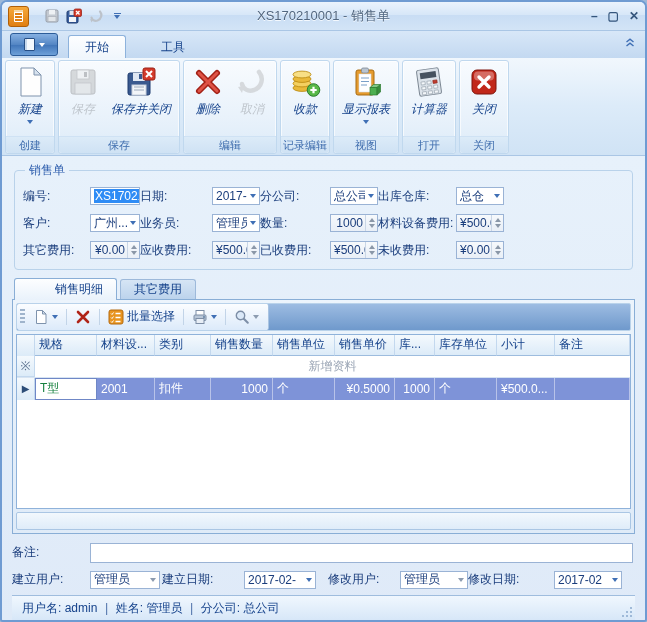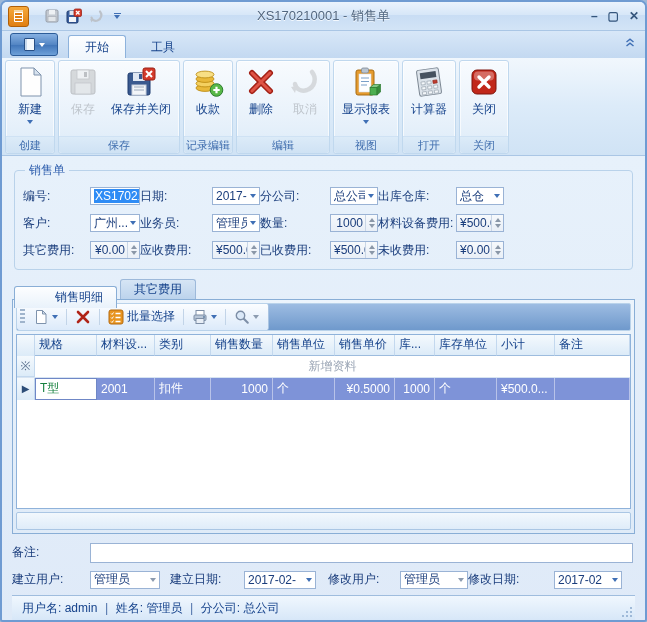--- a/index.html
+++ b/index.html
@@ -29,34 +29,34 @@
   
   .tabrow{height:27px;flex:0 0 27px;display:flex;align-items:flex-end;position:relative;
     background:linear-gradient(180deg,#d8e7f8,#c3d9f1);padding:0 4px;}
   .appmenu{width:46px;height:21px;margin:0 10px 2px 4px;border-radius:3px;
     background:linear-gradient(180deg,#86b0e2 0%,#5486c4 50%,#3f74b8 51%,#6ea0d8 100%);
     border:1px solid #2c5c99;display:flex;align-items:center;justify-content:center;gap:4px;}
   .appmenu .pg{width:9px;height:11px;background:#f4f8fd;border:1px solid #274f86;border-radius:1px;
     box-shadow:inset 2px 0 0 #c7d8ec;}
   .appmenu .tri-down{border-top-color:#fff;}
   .rtab{height:22px;padding:0 16px;display:flex;align-items:center;font-size:12px;color:#15428b;
-    border-radius:3px 3px 0 0;margin-right:9px;}
+    border-radius:3px 3px 0 0;margin-right:19px;}
   .rtab.active{background:linear-gradient(180deg,#fdfeff,#f0f6fc);border:1px solid #8db2dc;border-bottom:none;}
   .rtab.idle{background:transparent;}
   .collapse{margin-left:auto;margin-bottom:5px;margin-right:4px;}
   
   .ribbon{flex:0 0 94px;background:linear-gradient(180deg,#f1f7fd 0%,#dcebf9 50%,#d0e3f5 100%);
     border-bottom:1px solid #aac6e5;display:flex;align-items:stretch;gap:3px;padding:2px 3px 1px;}
   .rgroup{display:flex;flex-direction:column;border:1px solid #c0d8ee;border-radius:3px;
     background:linear-gradient(180deg,#f8fbfe 0%,#e9f2fb 60%,#dcebf8 100%);
     box-shadow:inset 0 0 0 1px #ffffffaa;}
   .rbtns{flex:1;display:flex;align-items:stretch;padding:2px 2px 0;}
   .rbtn{display:flex;flex-direction:column;align-items:center;justify-content:flex-start;
     padding:3px 6px 1px;border-radius:3px;cursor:default;}
-  .rbtn .lbl{font-size:12px;color:#15428b;white-space:nowrap;margin-top:3px;}
+  .rbtn .lbl{font-size:12px;color:#15428b;white-space:nowrap;margin-top:3px;font-style:italic;}
   .rbtn.disabled{opacity:.55;filter:grayscale(70%);}
   .rbtn.disabled .lbl{color:#8fa0b5;}
   .rbtn .drop{margin-top:2px;}
   .rglabel{flex:0 0 16px;display:flex;align-items:center;justify-content:center;font-size:11px;
     color:#3e6cad;background:linear-gradient(180deg,#dcebf8,#cfe2f4);border-top:1px solid #cfe2f4;
     border-radius:0 0 3px 3px;}
   .ricon32{width:32px;height:32px;display:block;}
   
   .client{flex:1;display:flex;flex-direction:column;background:linear-gradient(180deg,#e7f1fb,#dfeaf8);
     padding:4px 10px 0;overflow:hidden;}
@@ -74,21 +74,21 @@
   .field.num .val{text-align:right;padding-right:2px;}
   .field .arr{flex:0 0 12px;display:flex;align-items:center;justify-content:center;height:100%;}
   .spin{flex:0 0 11px;display:flex;flex-direction:column;align-items:center;justify-content:center;gap:2px;height:100%;border-left:1px solid #c9d6e6;}
   .up{width:0;height:0;border-left:3px solid transparent;border-right:3px solid transparent;border-bottom:4px solid #8a97a8;}
   .dn{width:0;height:0;border-left:3px solid transparent;border-right:3px solid transparent;border-top:4px solid #8a97a8;}
   .sel{background:#2f8cf5;color:#fff;padding:0 1px;white-space:nowrap;}
   
   .dtabs{display:flex;align-items:flex-end;height:24px;margin-top:6px;padding-left:2px;}
   .dtab{height:21px;padding:0 13px;display:flex;align-items:center;font-size:12px;color:#15428b;
     border-radius:3px 3px 0 0;margin-right:3px;}
-  .dtab.active{background:linear-gradient(180deg,#fdfeff,#e9f2fb);border:1px solid #89aed6;border-bottom:none;position:relative;top:9px;z-index:2;padding-left:40px;}
+  .dtab.active{background:linear-gradient(180deg,#fdfeff,#e9f2fb);border:1px solid #89aed6;border-bottom:none;position:relative;top:1px;z-index:2;padding-left:40px;}
   .dtab.idle{height:19px;background:linear-gradient(180deg,#d6e5f5,#bcd3ec);border:1px solid #9db9da;border-bottom:none;}
   .dpage{border:1px solid #89aed6;background:linear-gradient(180deg,#ecf4fc,#dfebf8);
     padding:3px;display:flex;flex-direction:column;height:248px;box-sizing:border-box;}
   
   .dtoolbar{flex:0 0 26px;display:flex;align-items:stretch;border:1px solid #b9d2ea;
     background:linear-gradient(180deg,#9dbce2,#6f99cc);border-radius:2px;overflow:hidden;margin-bottom:3px;}
   .dtool-left{display:flex;align-items:center;gap:3px;padding:0 6px 0 3px;
     background:linear-gradient(180deg,#fbfdff,#dceafa);border-right:1px solid #a9c4e2;border-radius:2px;}
   .grip{width:5px;height:16px;margin-right:2px;
     background:repeating-linear-gradient(180deg,#9fb4cc 0 2px,transparent 2px 4px);}
@@ -237,52 +237,52 @@
             </svg>
           <span class="lbl">保存并关闭</span>
         </div>
       </div>
       <div class="rglabel">保存</div>
     </div>
     <div class="rgroup">
       <div class="rbtns">
         <div class="rbtn">
           <svg class="ricon32" viewBox="0 0 32 32">
+              <path d="M7 7L25 25M25 7L7 25" stroke="#a32015" stroke-width="6" stroke-linecap="round"></path>
+              <path d="M7 7L25 25M25 7L7 25" stroke="#df5346" stroke-width="3" stroke-linecap="round"></path>
+            </svg>
+          <span class="lbl">删除</span>
+        </div>
+        <div class="rbtn disabled">
+          <svg class="ricon32" viewBox="0 0 32 32">
+              <path d="M23 6c5 6 3 15-5 18-6 2-11-1-12-6" fill="none" stroke="#bcc2ca" stroke-width="4.5" stroke-linecap="round"></path>
+              <path d="M8 20l-6 1 4 6z" fill="#bcc2ca"></path>
+            </svg>
+          <span class="lbl">取消</span>
+        </div>
+      </div>
+      <div class="rglabel">编辑</div>
+    </div>
+    <div class="rgroup">
+      <div class="rbtns">
+        <div class="rbtn">
+          <svg class="ricon32" viewBox="0 0 32 32">
               <g stroke="#b8860b" stroke-width=".8">
                 <ellipse cx="13" cy="22" rx="9" ry="3.4" fill="#e9b93a"></ellipse>
                 <ellipse cx="13" cy="17.5" rx="9" ry="3.4" fill="#f4d060"></ellipse>
                 <ellipse cx="13" cy="13" rx="9" ry="3.4" fill="#e9b93a"></ellipse>
                 <ellipse cx="13" cy="8.5" rx="9" ry="3.4" fill="#f8df85"></ellipse>
               </g>
               <circle cx="24.5" cy="24" r="6.3" fill="#58b847" stroke="#2e7d32"></circle>
               <path d="M24.5 20.8v6.4M21.3 24h6.4" stroke="#fff" stroke-width="2.2"></path>
             </svg>
           <span class="lbl">收款</span>
         </div>
       </div>
       <div class="rglabel">记录编辑</div>
-    </div>
-    <div class="rgroup">
-      <div class="rbtns">
-        <div class="rbtn">
-          <svg class="ricon32" viewBox="0 0 32 32">
-              <path d="M7 7L25 25M25 7L7 25" stroke="#a32015" stroke-width="6" stroke-linecap="round"></path>
-              <path d="M7 7L25 25M25 7L7 25" stroke="#df5346" stroke-width="3" stroke-linecap="round"></path>
-            </svg>
-          <span class="lbl">删除</span>
-        </div>
-        <div class="rbtn disabled">
-          <svg class="ricon32" viewBox="0 0 32 32">
-              <path d="M23 6c5 6 3 15-5 18-6 2-11-1-12-6" fill="none" stroke="#bcc2ca" stroke-width="4.5" stroke-linecap="round"></path>
-              <path d="M8 20l-6 1 4 6z" fill="#bcc2ca"></path>
-            </svg>
-          <span class="lbl">取消</span>
-        </div>
-      </div>
-      <div class="rglabel">编辑</div>
     </div>
     <div class="rgroup">
       <div class="rbtns">
         <div class="rbtn">
           <svg class="ricon32" viewBox="0 0 32 32">
               <rect x="6" y="4" width="18" height="25" rx="2" fill="#e59b2e" stroke="#a96c12"></rect>
               <rect x="11.5" y="2" width="7" height="5" rx="1.5" fill="#b9c4d0" stroke="#7d8894" stroke-width=".8"></rect>
               <rect x="9" y="8" width="12" height="18" fill="#fff" stroke="#d7dee6" stroke-width=".6"></rect>
               <path d="M11 12h8M11 15.5h8M11 19h6" stroke="#7aa0c8" stroke-width="1.2"></path>
               <path d="M20 21.5l3.5-3h7l-3.5 3z" fill="#81c784" stroke="#2e7d32" stroke-width=".7"></path>
@@ -537,21 +537,21 @@
     </div>
 
     <div class="metarow">
       <span class="flabel">建立用户:</span>
       <div class="field">
           <span class="val">管理员</span>
           <span class="arr">
             <span class="tri-down gray"></span>
           </span>
         </div>
-      <span class="flabel" style="padding-left:10px;">建立日期:</span>
+      <span class="flabel" style="padding-left:2px;">建立日期:</span>
       <div class="field">
           <span class="val">2017-02-</span>
           <span class="arr">
             <span class="tri-down"></span>
           </span>
         </div>
       <span class="flabel" style="padding-left:12px;">修改用户:</span>
       <div class="field">
           <span class="val">管理员</span>
           <span class="arr">

